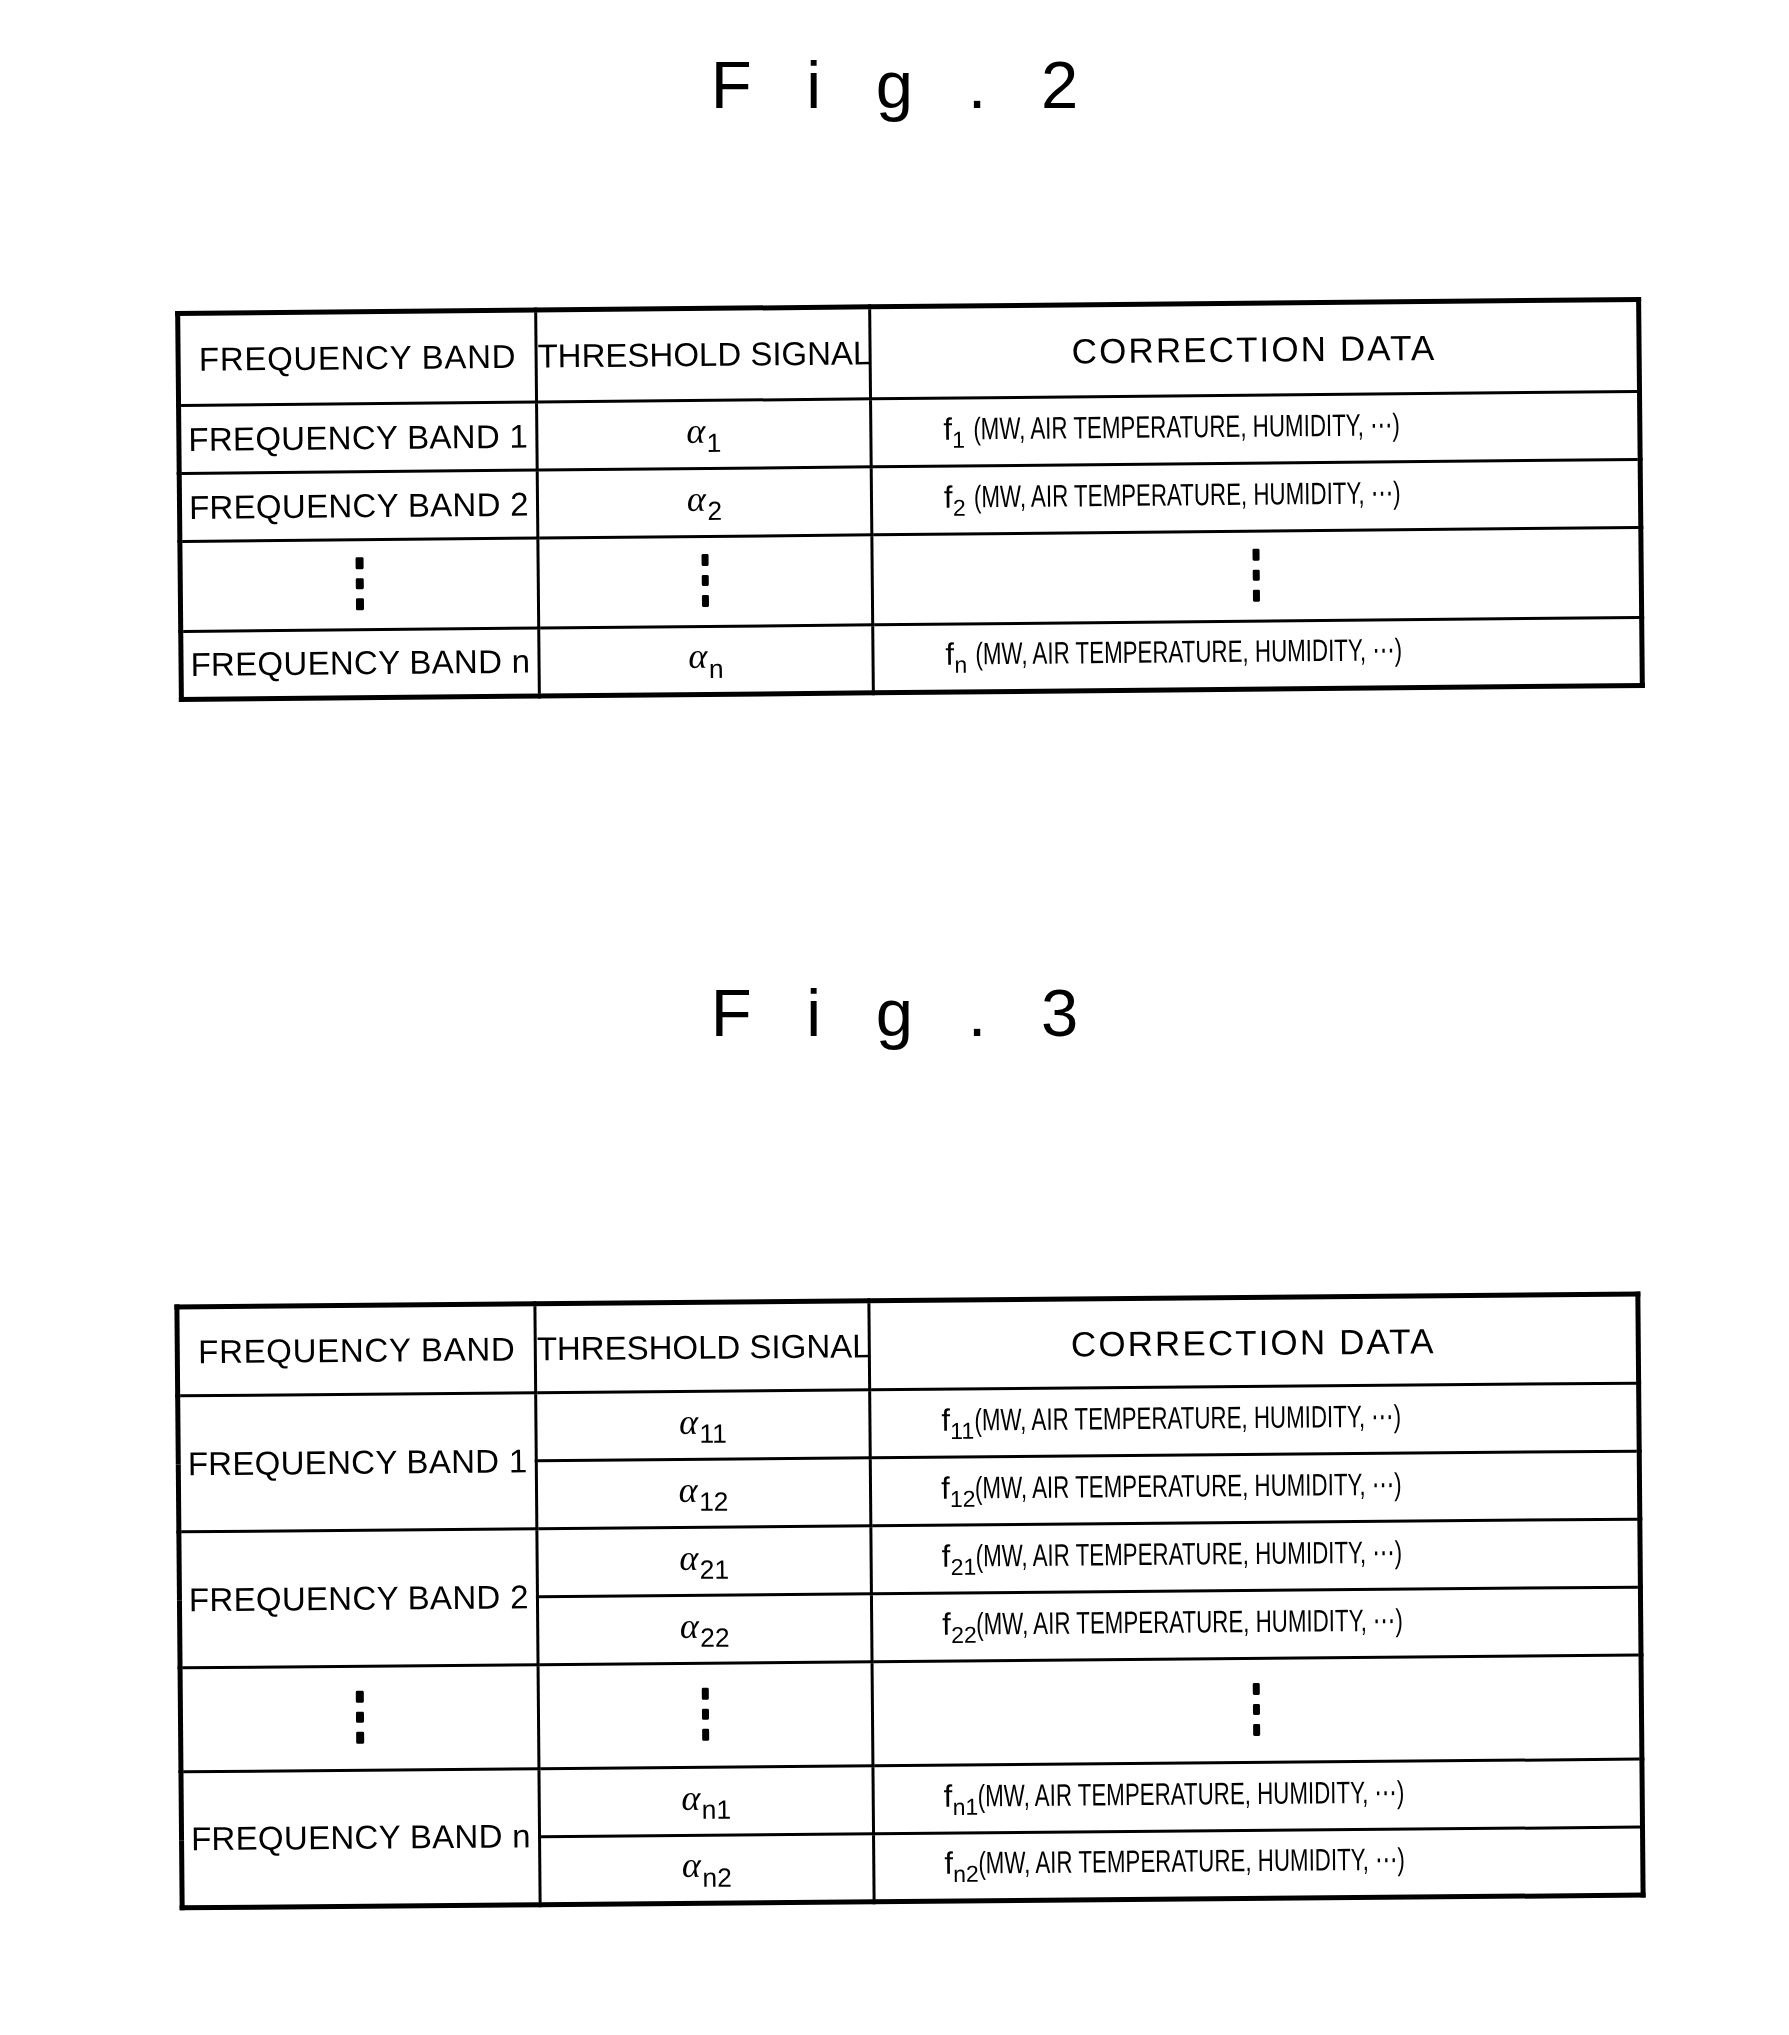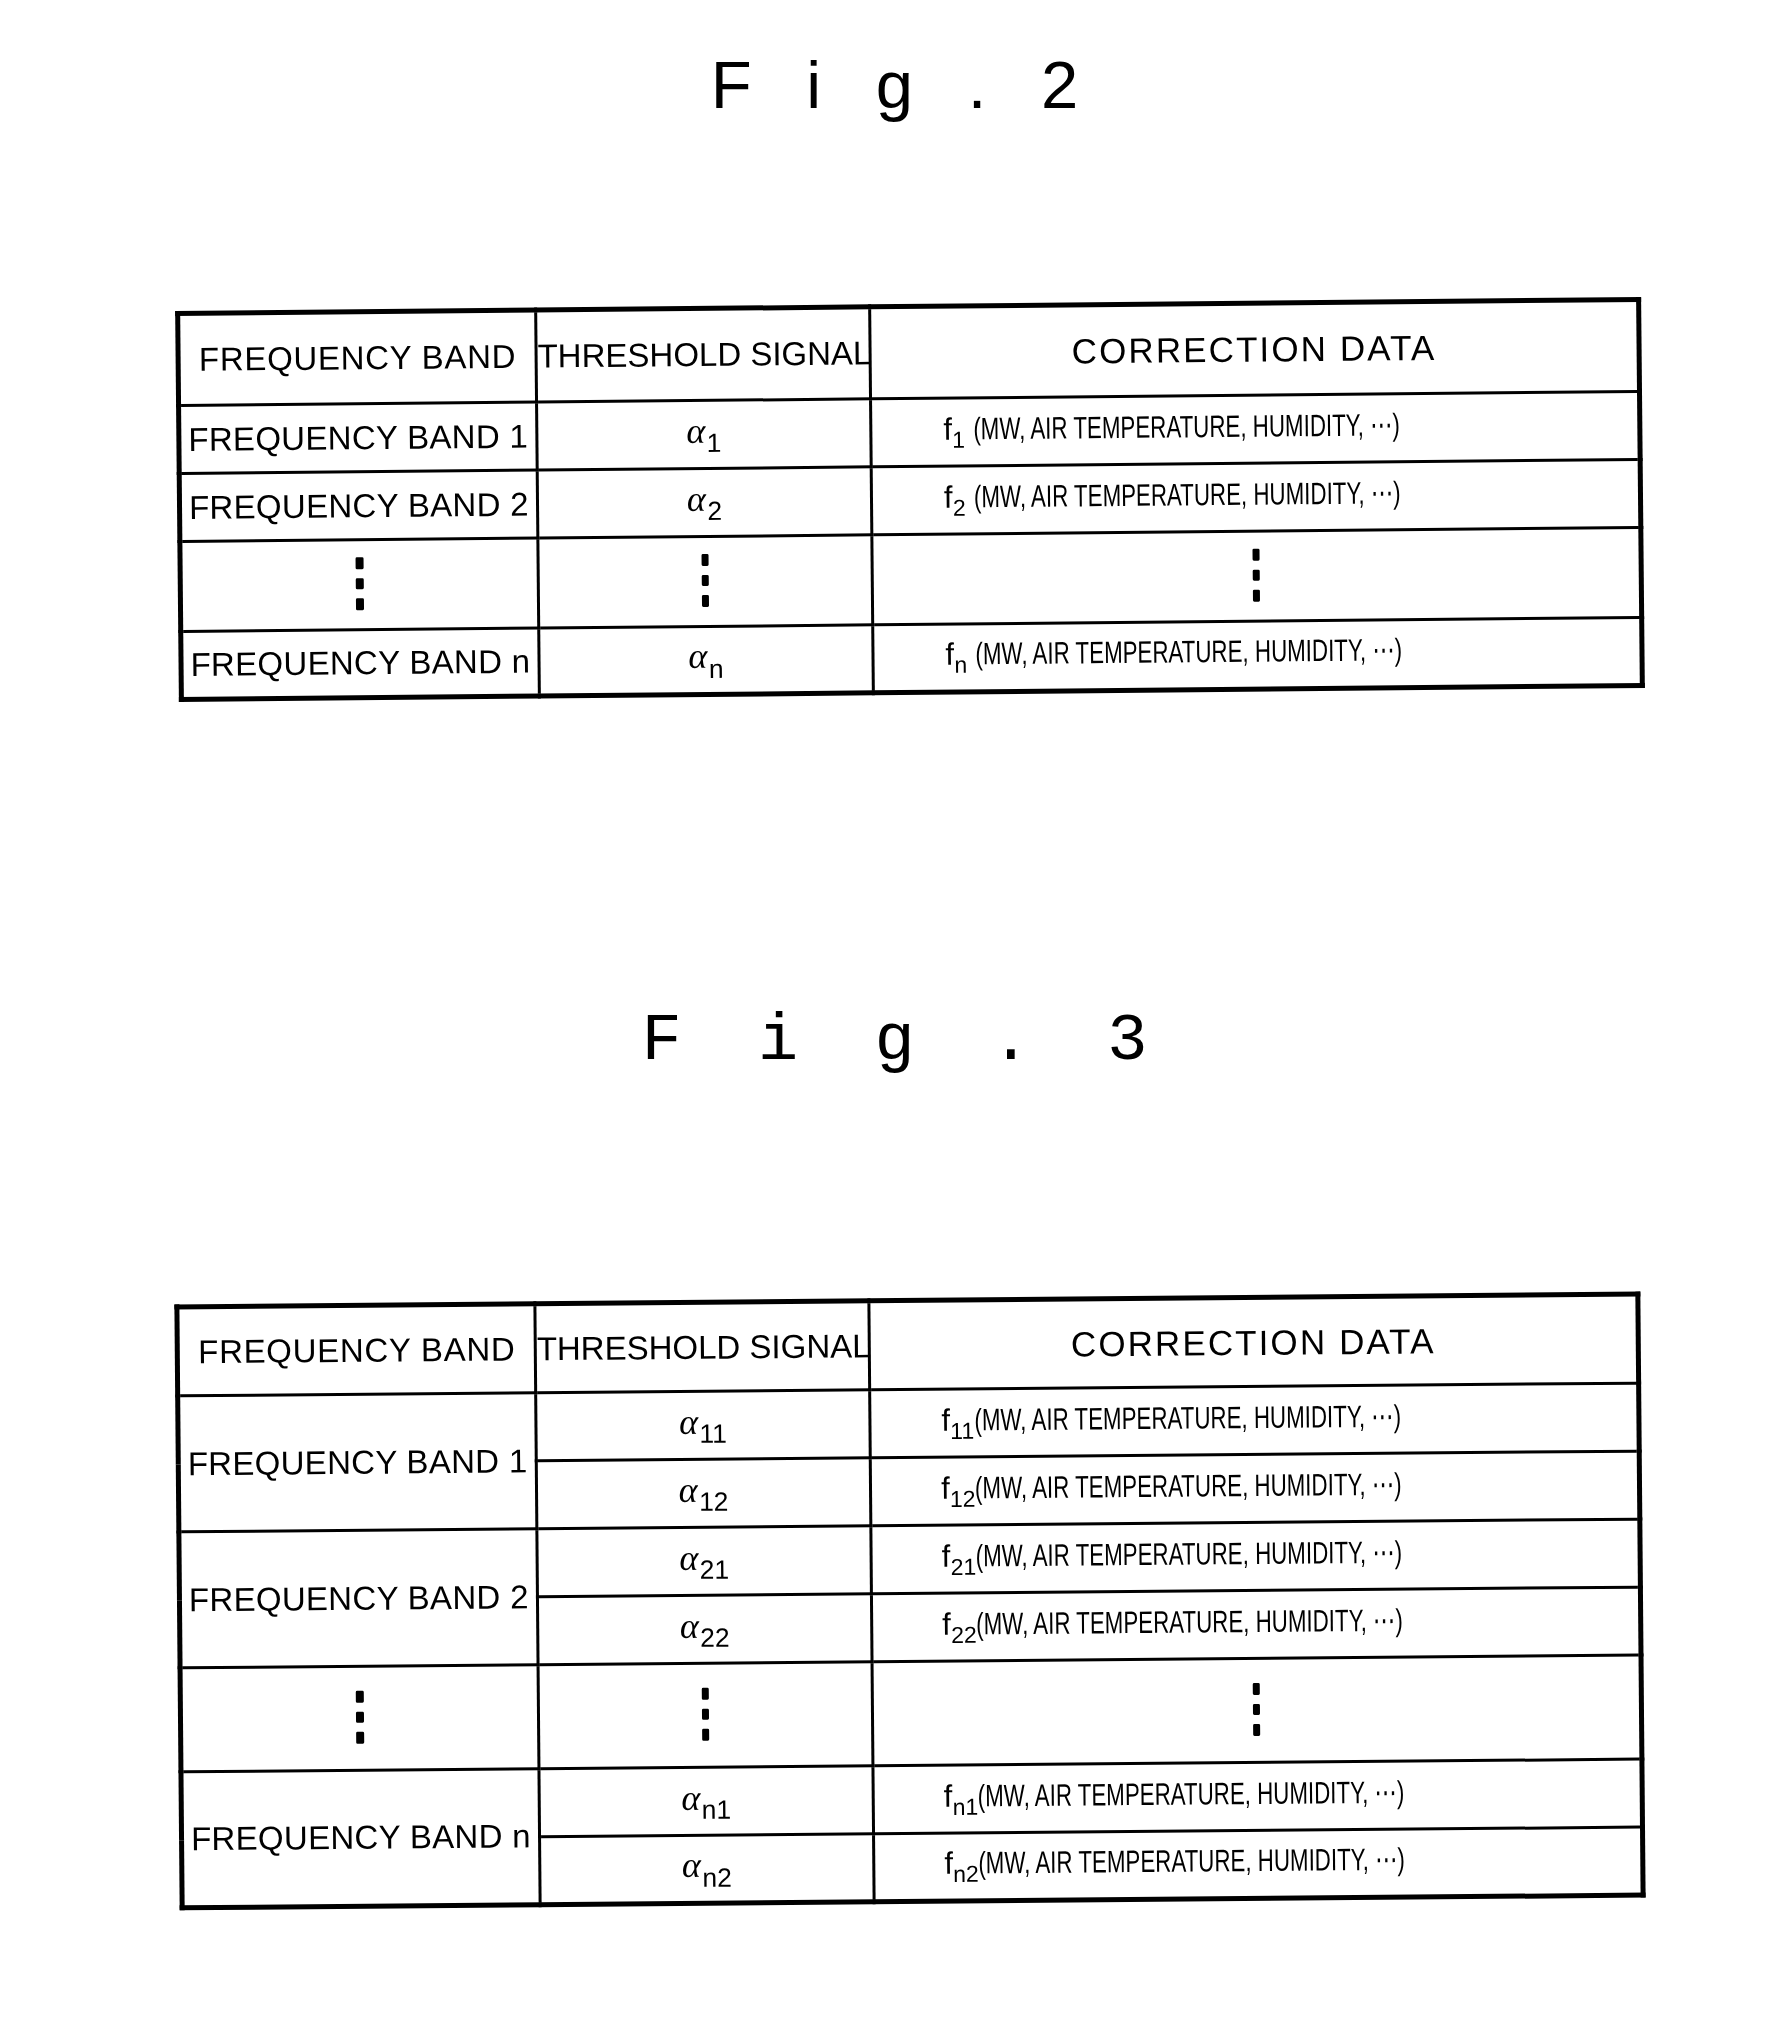--- a/index.html
+++ b/index.html
@@ -25,21 +25,21 @@
     text-align: center;
     font-family: "Liberation Sans", sans-serif;
     font-size: 67px;
     font-weight: 400;
     letter-spacing: 18px;
     text-indent: 18px;
     color: #000;
     white-space: pre;
   }
   #fig2-title { top: 46px; }
-  #fig3-title { top: 1003px; font-family: Liberation Mono, monospace; }
+  #fig3-title { top: 974px; }
 
   
   .fig-wrap {
     position: absolute;
     left: 177px;
     width: 1461px;
   }
   #fig2-wrap { top: 304px; height: 391px; transform: rotate(-0.55deg); }
   #fig3-wrap { top: 1298px; height: 606px; transform: rotate(-0.5deg); }
 

